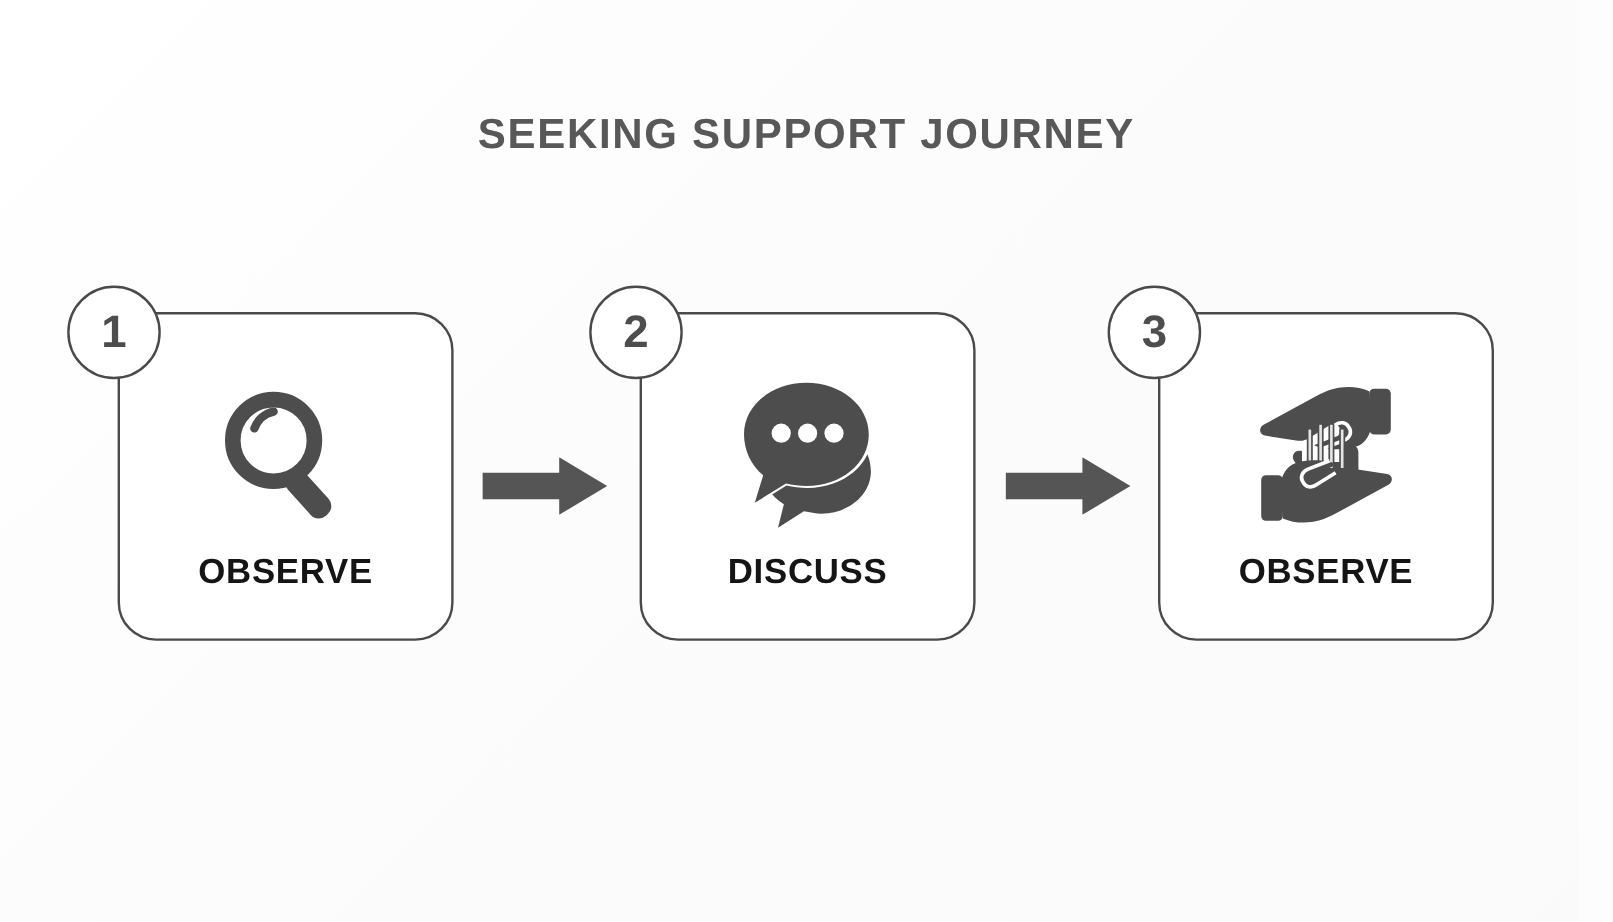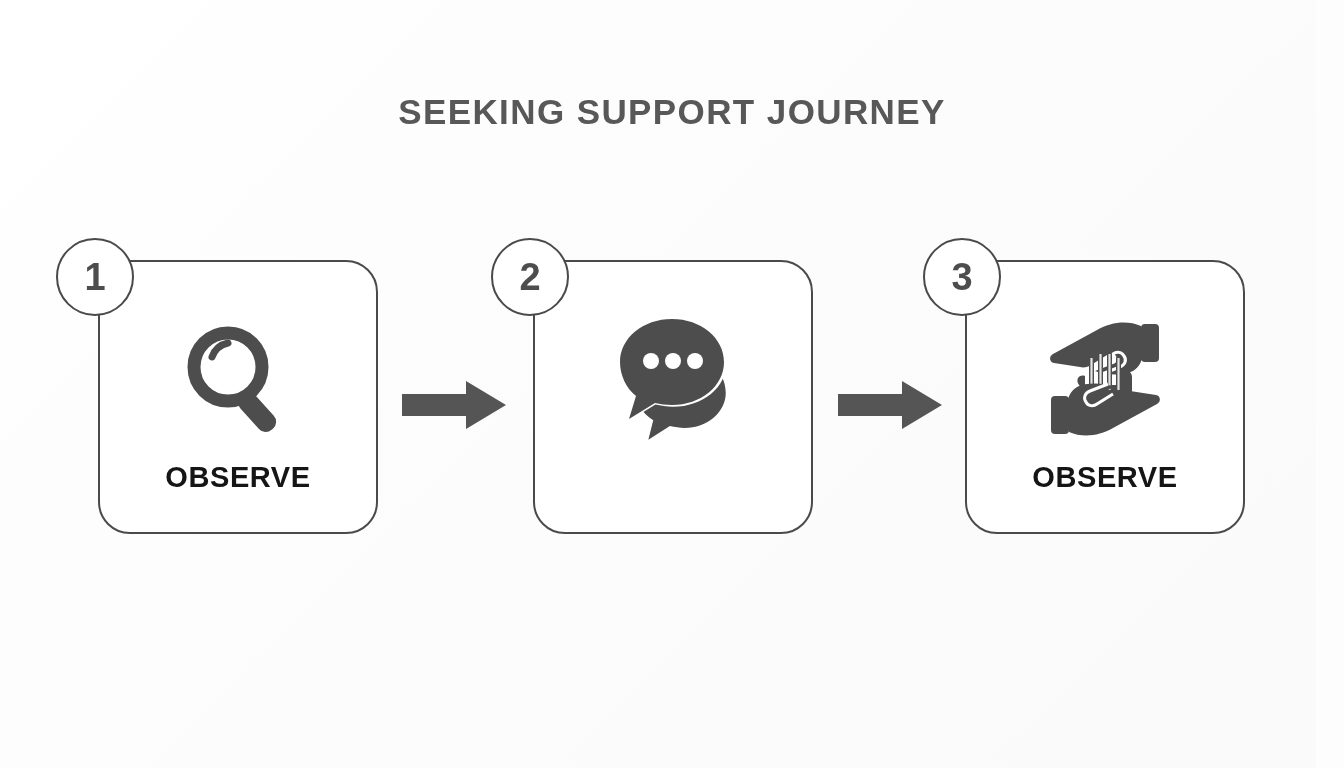--- a/index.html
+++ b/index.html
@@ -121,20 +121,21 @@
       <svg width="134" height="126" viewBox="0 0 134 126" aria-hidden="true">
         <path d="M112 62 c0 20 -19 36 -42 36 c-5 0 -10 -1 -15 -2 l-22 14 l5 -20 c-11 -7 -18 -17 -18 -28 c0 -20 23 -37 50 -37 c25 0 42 16 42 37 z" fill="#ffffff" transform="translate(16,22)"></path>
         <path d="M112 62 c0 20 -19 36 -42 36 c-5 0 -10 -1 -15 -2 l-22 14 l5 -20 c-11 -7 -18 -17 -18 -28 c0 -20 23 -37 50 -37 c25 0 42 16 42 37 z" fill="#4d4d4d" transform="translate(10,16) scale(0.98)"></path>
         <path d="M14 46 c0 -24 23 -43 52 -43 c29 0 52 19 52 43 c0 24 -23 43 -52 43 c-6 0 -12 -1 -17 -2 l-26 16 l7 -23 c-10 -8 -16 -21 -16 -34 z" fill="#ffffff" transform="translate(-1,-1) scale(1.03)"></path>
         <path d="M14 46 c0 -24 23 -43 52 -43 c29 0 52 19 52 43 c0 24 -23 43 -52 43 c-6 0 -12 -1 -17 -2 l-26 16 l7 -23 c-10 -8 -16 -21 -16 -34 z" fill="#4d4d4d"></path>
         <circle cx="45" cy="45" r="8" fill="#ffffff"></circle>
         <circle cx="67" cy="45" r="8" fill="#ffffff"></circle>
         <circle cx="89" cy="45" r="8" fill="#ffffff"></circle>
       </svg>
     </div>
+    <div class="card-label">DISCUSS</div>
   </div>
 
   <div class="card" id="card-3">
     <div class="badge">3</div>
     <div class="icon-wrap">
       <svg width="128" height="130" viewBox="0 0 128 130" aria-hidden="true">
 
         <rect x="100" y="10" width="18" height="38" rx="4" fill="#4d4d4d"></rect>
         <path d="M100 12 c-14 -6 -30 -4 -44 4 l-44 24 c-4 2 -4 8 1 9 l26 4 c4 1 8 0 11 -2 l16 -10
                  c3 -2 7 -2 9 1 c2 3 1 7 -3 8 l-18 7 c10 4 28 5 38 0 c7 -4 10 -12 10 -20 z" fill="#4d4d4d"></path>

